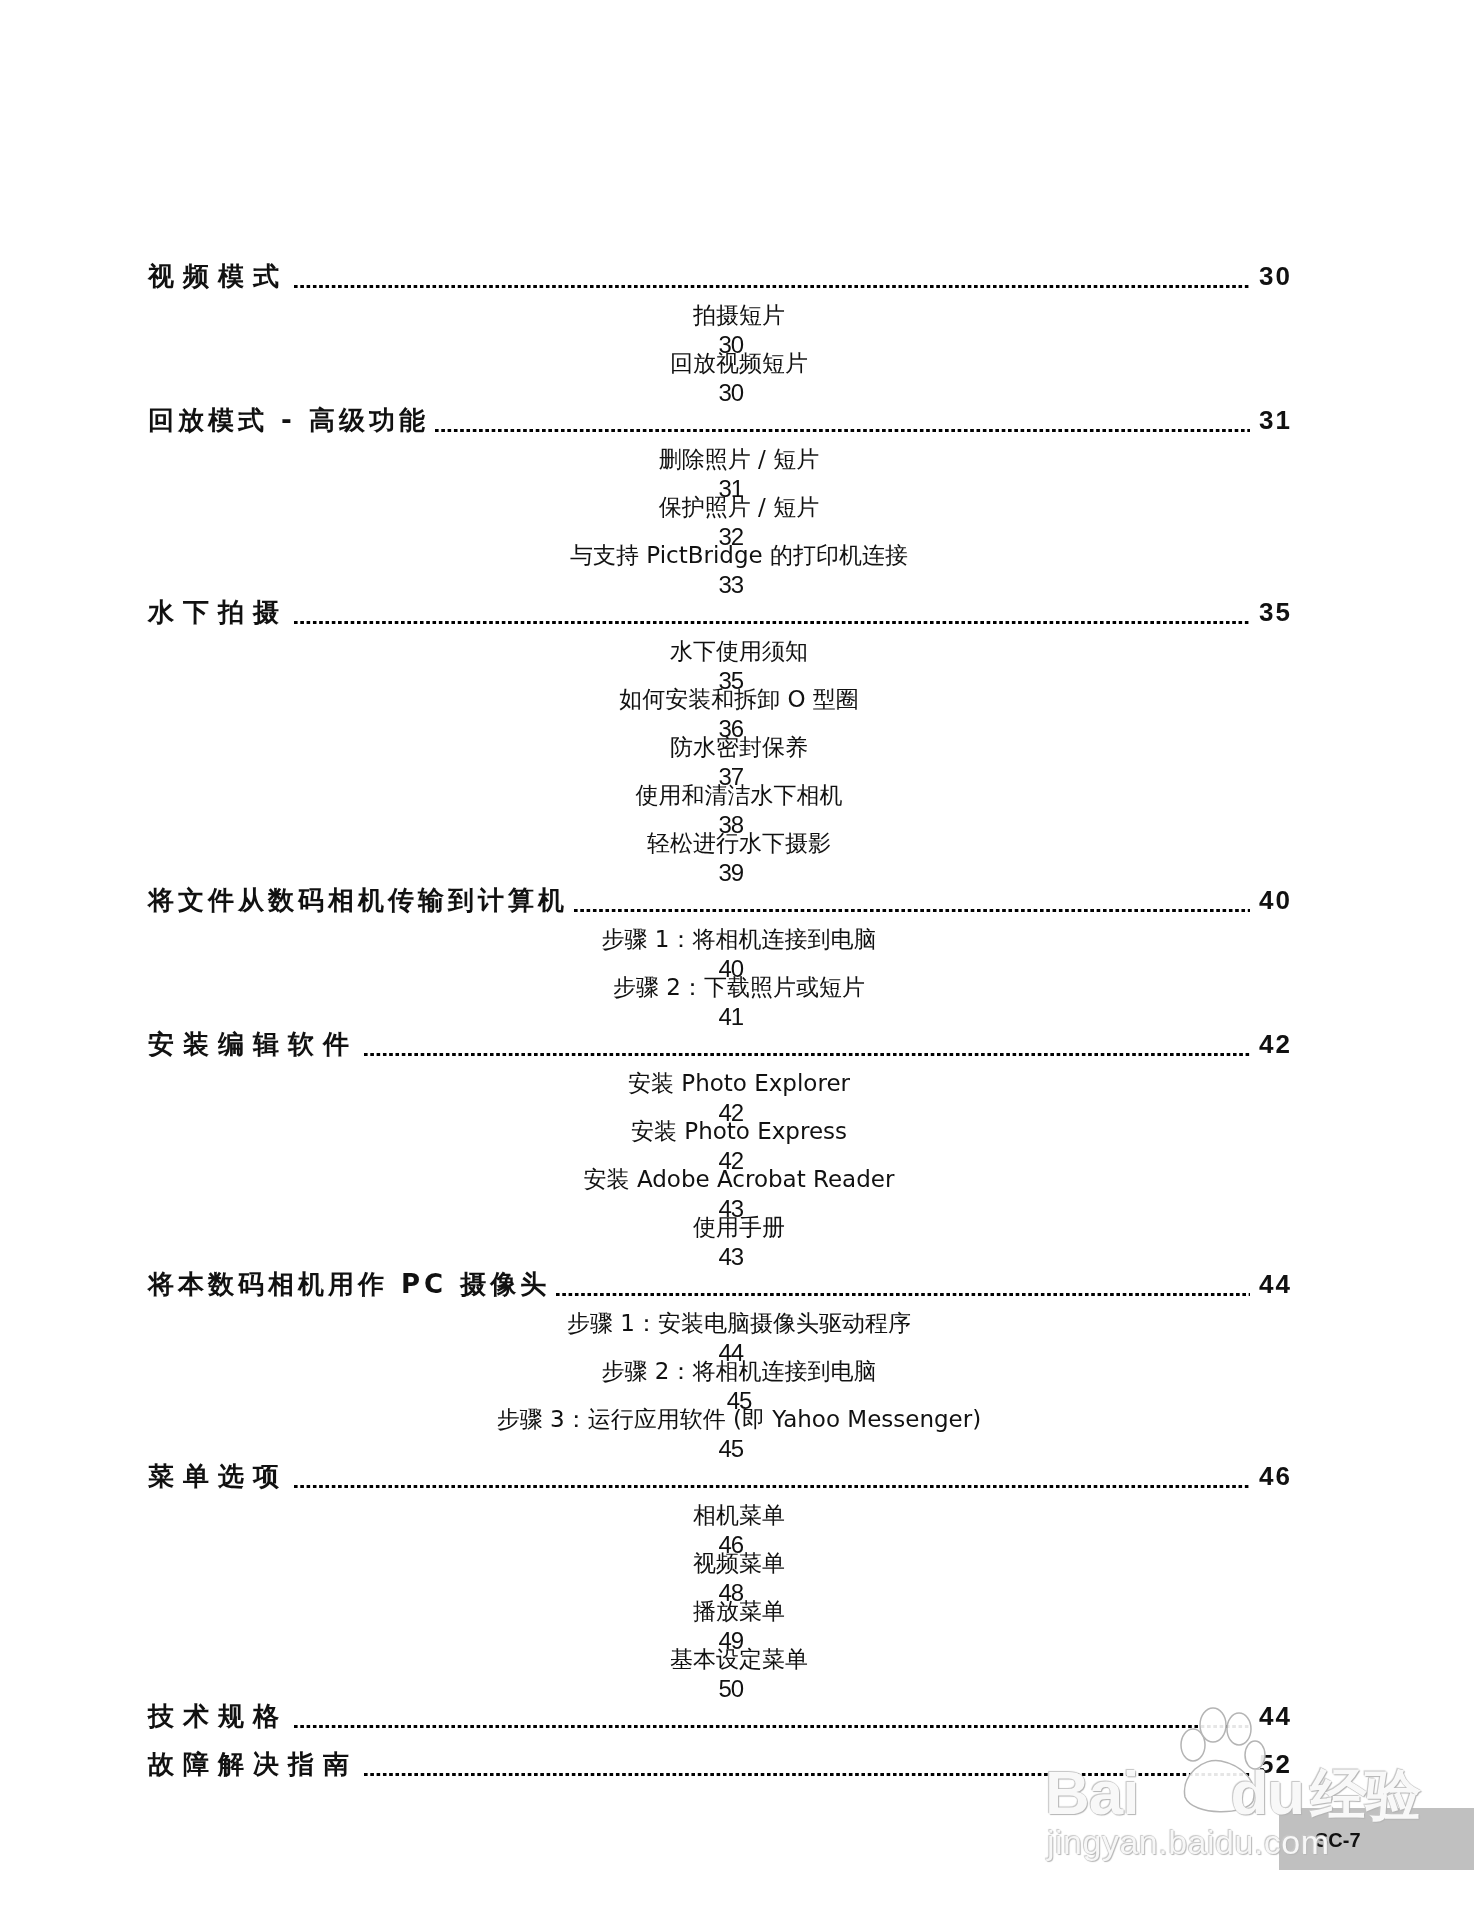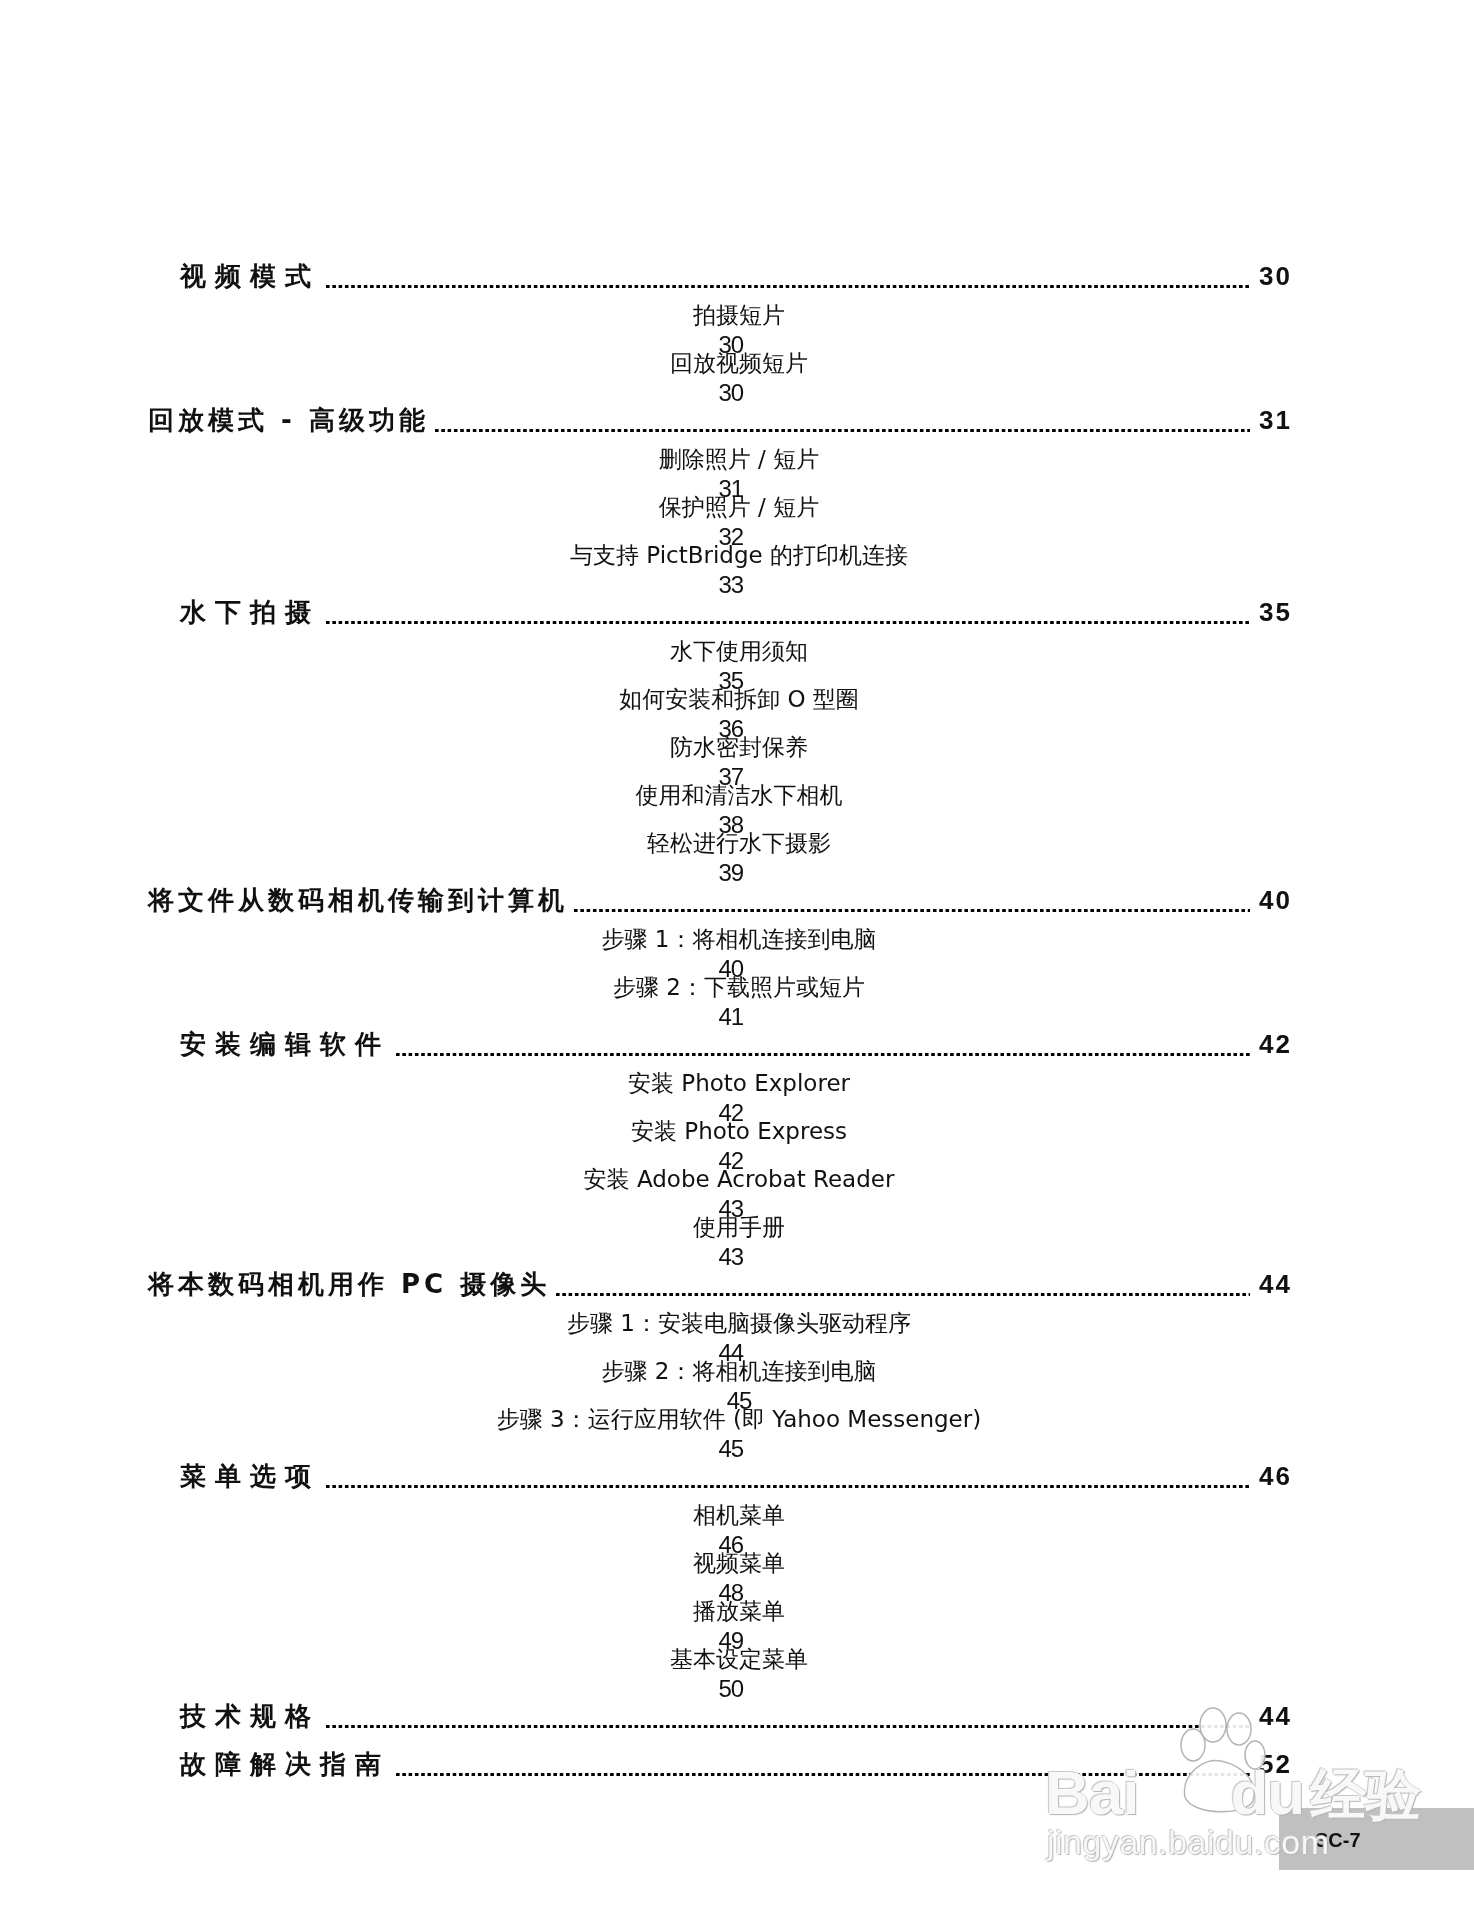--- a/index.html
+++ b/index.html
@@ -36,21 +36,20 @@
     white-space: nowrap;
     flex: 0 0 auto;
   }
   .heading .label {
     font-size: 26px;
     font-weight: bold;
     letter-spacing: 4px;
   }
   .heading.spaced .label {
     letter-spacing: 9px;
-    margin-left: 32px;
   }
   .sub .label {
     font-size: 23px;
     font-weight: normal;
     letter-spacing: 0px;
   }
 
   .leader {
     flex: 1 1 auto;
     align-self: stretch;

